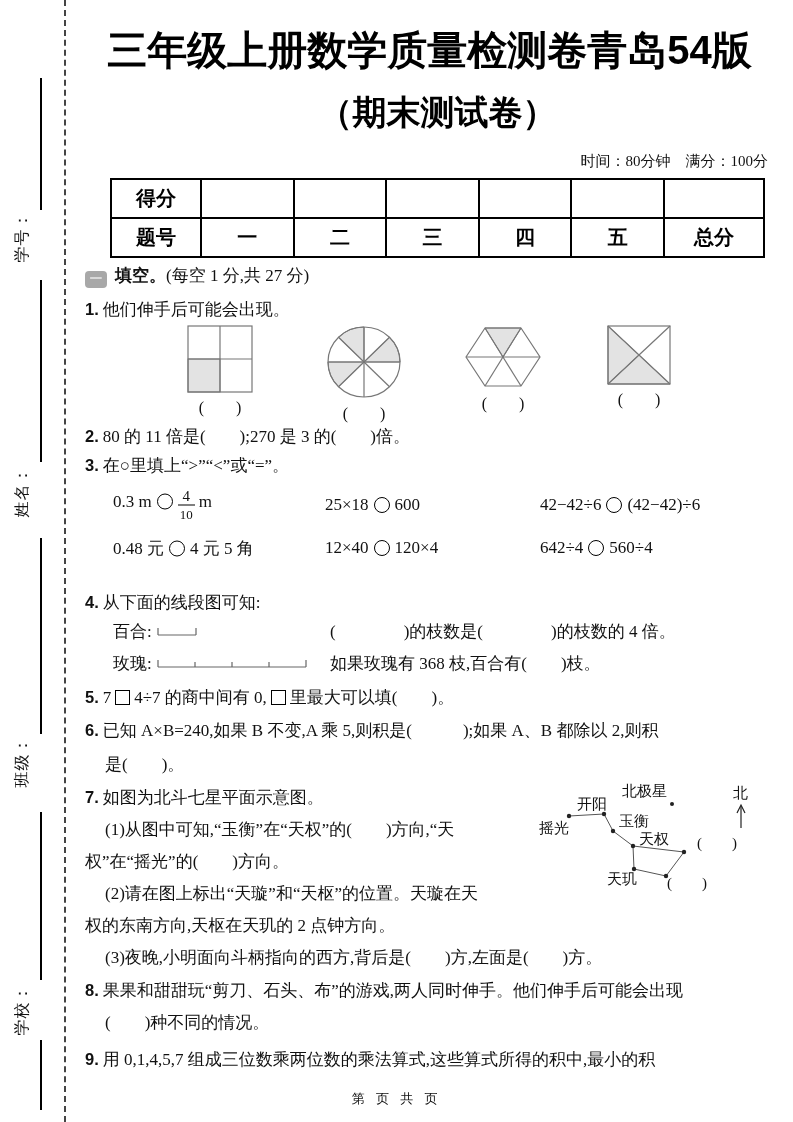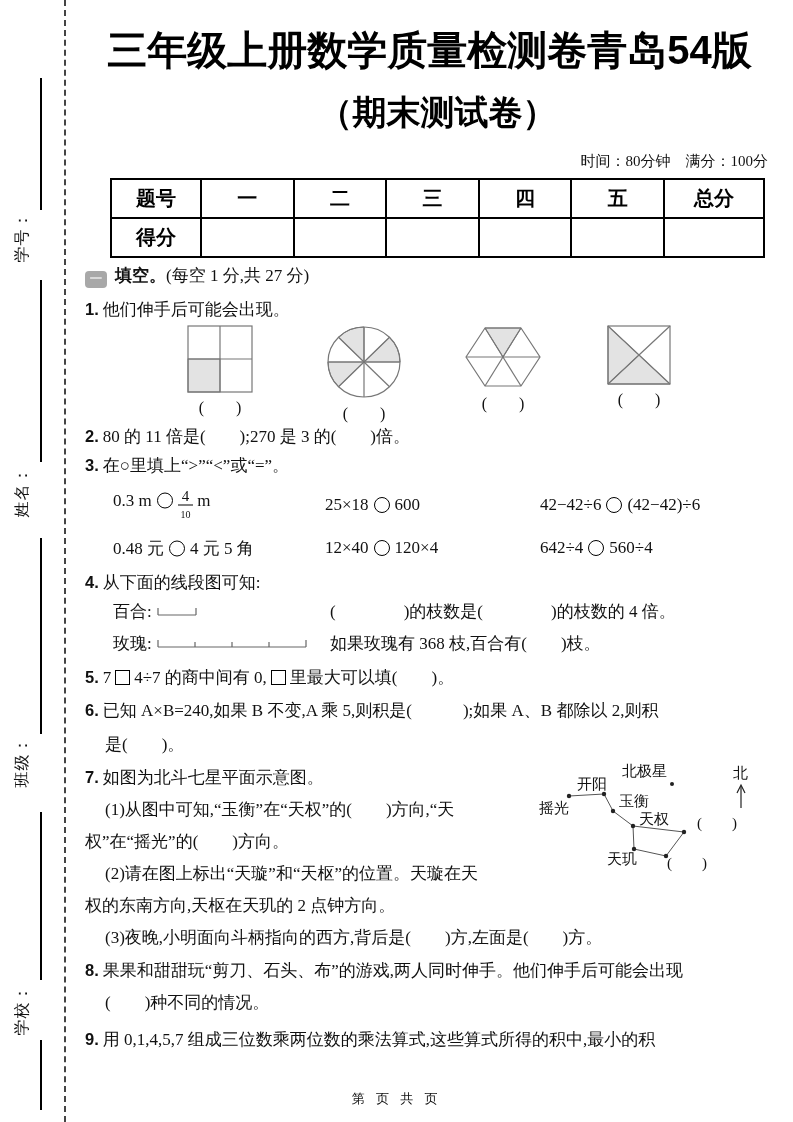--- a/index.html
+++ b/index.html
@@ -86,21 +86,21 @@
   .r1 { height: 52px; }
   .r2 { height: 34px; }
   .cmp { position: absolute; top: 50%; transform: translateY(-50%); }
   .p1 { left: 28px; } .p2 { left: 240px; } .p3 { left: 455px; }
   .cir {
     display: inline-block; width: 16px; height: 16px; border: 1.3px solid #000;
     border-radius: 50%; vertical-align: -3px; margin: 0 5px;
   }
   .frac { display: inline-block; text-align: center; vertical-align: -12px; margin-right: 4px; }
   .frac .fn { display: block; font-size: 15px; line-height: 17px; border-bottom: 1px solid #000; padding: 0 4px; }
-  .frac .fd { display: block; font-size: 10px; line-height: 17px; padding: 0 2px; }
+  .frac .fd { display: block; font-size: 13px; line-height: 17px; padding: 0 2px; }
 
   
   .seg-row { position: relative; height: 32px; font-size: 17px; line-height: 32px; white-space: nowrap; }
   .seg-label { margin-left: 28px; }
   .seg-svg { vertical-align: -1px; }
   .seg-svg line { stroke: #666; stroke-width: 1.2; }
   .seg-text { position: absolute; left: 245px; top: 0; }
 
   .box {
     display: inline-block; width: 15px; height: 15px; border: 1.2px solid #000;
@@ -147,36 +147,36 @@
         <col style="width:90px">
           <col>
           <col>
           <col>
           <col>
           <col>
           <col style="width:100px">
       </colgroup>
       <tbody>
           <tr>
+        <td>得分</td>
+        <td></td>
+        <td></td>
+        <td></td>
+        <td></td>
+        <td></td>
+        <td></td>
+      </tr>
+      <tr>
         <td>题号</td>
         <td>一</td>
         <td>二</td>
         <td>三</td>
         <td>四</td>
         <td>五</td>
         <td>总分</td>
-      </tr>
-      <tr>
-        <td>得分</td>
-        <td></td>
-        <td></td>
-        <td></td>
-        <td></td>
-        <td></td>
-        <td></td>
       </tr>
     </tbody>
       </table>
 
     <div class="section-head">
       <span class="badge">一</span><span class="sec-title">填空。</span><span class="sec-note">(每空 1 分,共 27 分)</span>
     </div>
 
     <div class="q" style="margin-top:8px">
       <span class="qno">1.</span><span>他们伸手后可能会出现。</span>
@@ -237,21 +237,21 @@
       <span class="cmp p1"><span>0.3 m</span><span class="cir"></span><span class="frac"><span class="fn">4</span><span class="fd">10</span></span><span>m</span></span>
       <span class="cmp p2"><span>25×18</span><span class="cir"></span><span>600</span></span>
       <span class="cmp p3"><span>42−42÷6</span><span class="cir"></span><span>(42−42)÷6</span></span>
     </div>
     <div class="cmp-row r2">
       <span class="cmp p1"><span>0.48 元</span><span class="cir"></span><span>4 元 5 角</span></span>
       <span class="cmp p2"><span>12×40</span><span class="cir"></span><span>120×4</span></span>
       <span class="cmp p3"><span>642÷4</span><span class="cir"></span><span>560÷4</span></span>
     </div>
 
-    <div class="q" style="margin-top:4px">
+    <div class="q" style="margin-top:24px">
       <span class="qno">4.</span><span>从下面的线段图可知:</span>
     </div>
     <div class="seg-row">
       <span class="seg-label">百合:</span>
       <svg class="seg-svg" width="44" height="14">
         <line x1="2" y1="11" x2="40" y2="11"></line>
         <line x1="2" y1="4" x2="2" y2="11"></line>
         <line x1="40" y1="4" x2="40" y2="11"></line>
       </svg>
       <span class="seg-text">(　　　　)的枝数是(　　　　)的枝数的 4 倍。</span>

